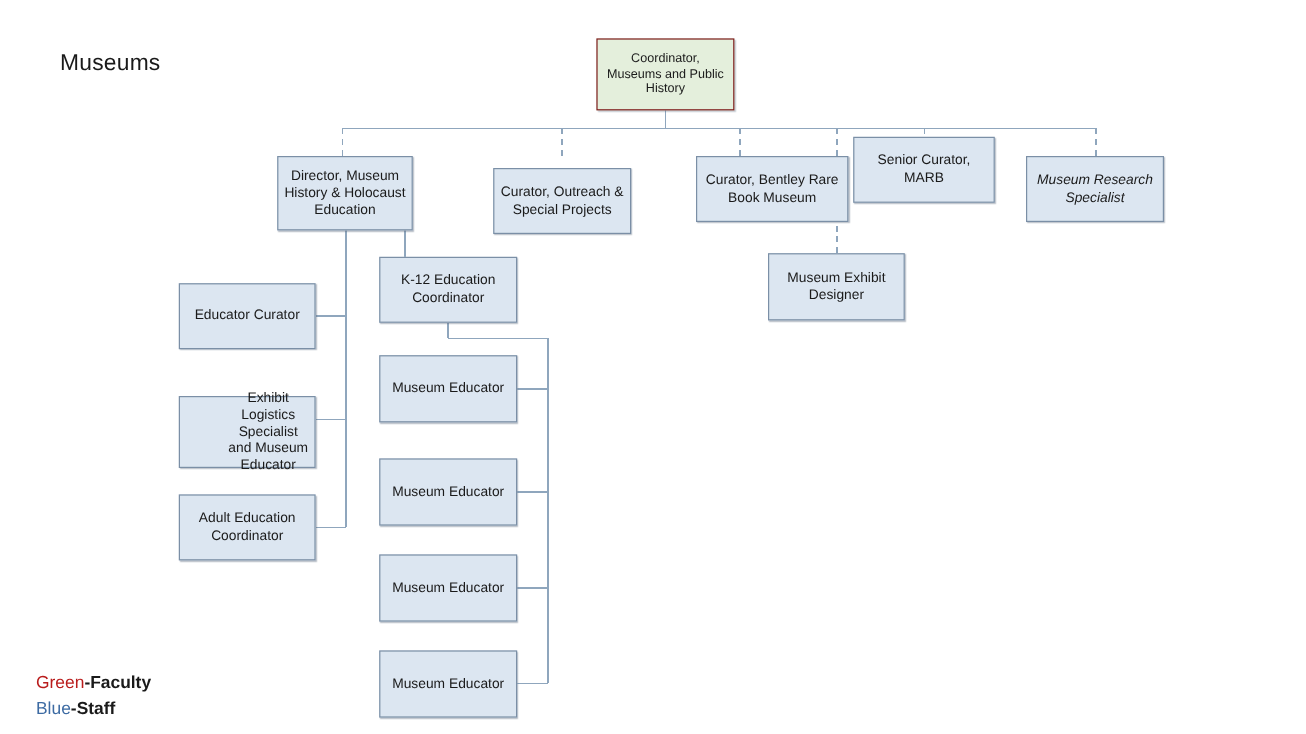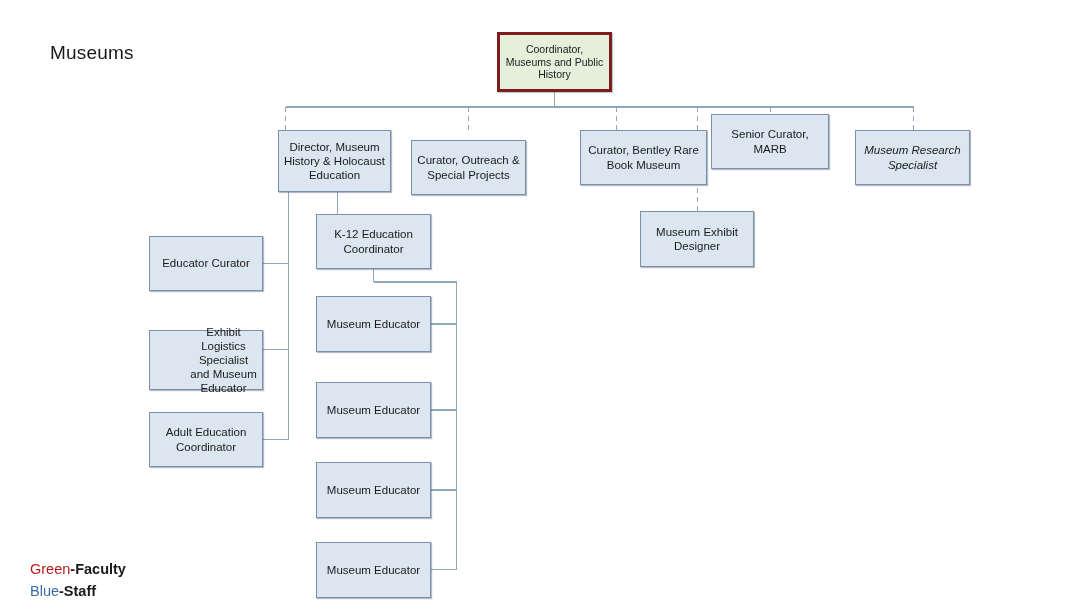--- a/index.html
+++ b/index.html
@@ -50,21 +50,21 @@
 
   .node-staff {
     background: #dce6f1;
     border: 1px solid #7b8fa6;
     box-shadow: 1px 1px 1px rgba(90,105,125,0.45);
     font-size: 11.5px;
   }
 
   .node-faculty {
     background: #e4efdc;
-    border: 3px solid #7f1d1d;
+    border: 1px solid #7f1d1d;
     box-shadow: 1px 1px 1px rgba(90,105,125,0.35);
     font-size: 10.5px;
   }
 
   #page-title {
     position: absolute;
     left: 50px;
     top: 42px;
     font-size: 19px;
     color: #1a1a1a;
@@ -121,21 +121,21 @@
       <path d="M456.5 410 L431 410"></path>
       <path d="M456.5 490 L431 490"></path>
       <path d="M456.5 569.5 L431 569.5"></path>
     </g>
   </svg>
 
   <div class="node node-faculty" style="left:497px; top:32px; width:115px; height:60px;">
     <span>Coordinator, Museums and Public History</span>
   </div>
 
-  <div class="node node-staff" style="left:231px; top:130px; width:113px; height:62px;margin-left:47px;">
+  <div class="node node-staff" style="left:231px; top:130px; width:113px; height:62px;">
     <span>Director, Museum History &amp; Holocaust Education</span>
   </div>
 
   <div class="node node-staff" style="left:411px; top:140px; width:115px; height:55px;">
     <span>Curator, Outreach &amp; Special Projects</span>
   </div>
 
   <div class="node node-staff" style="left:580px; top:130px; width:127px; height:55px;">
     <span>Curator, Bentley Rare Book Museum</span>
   </div>

